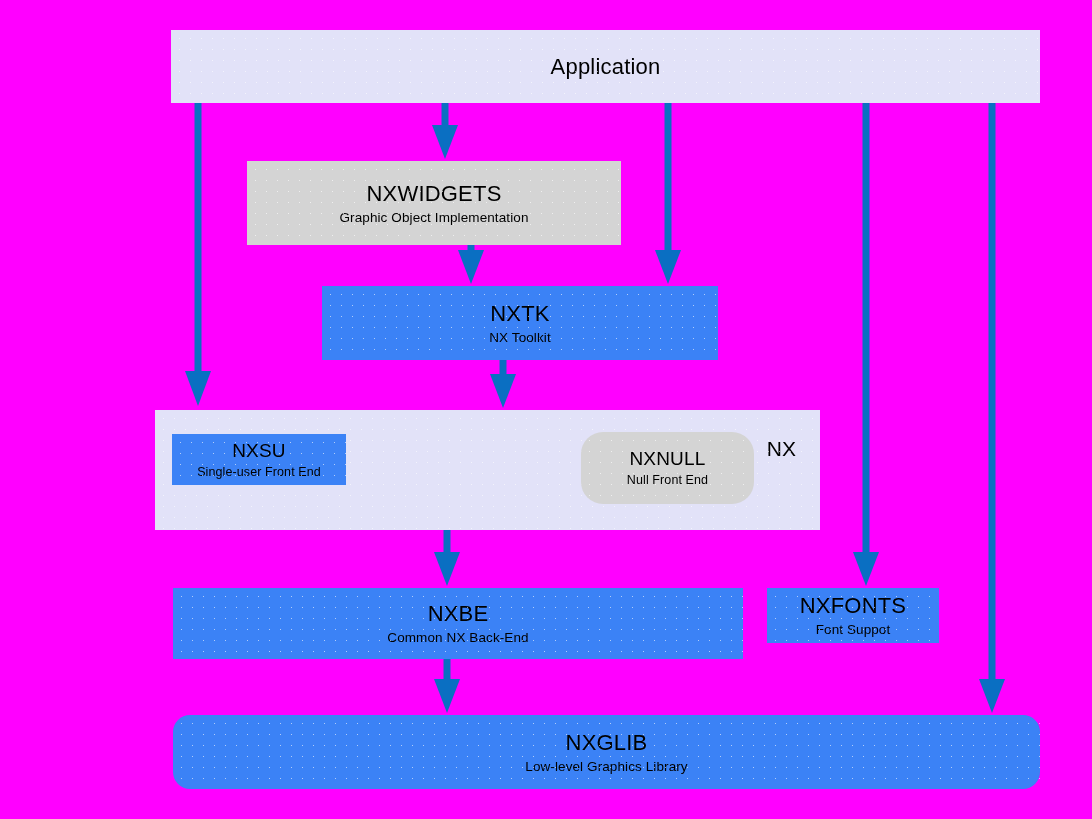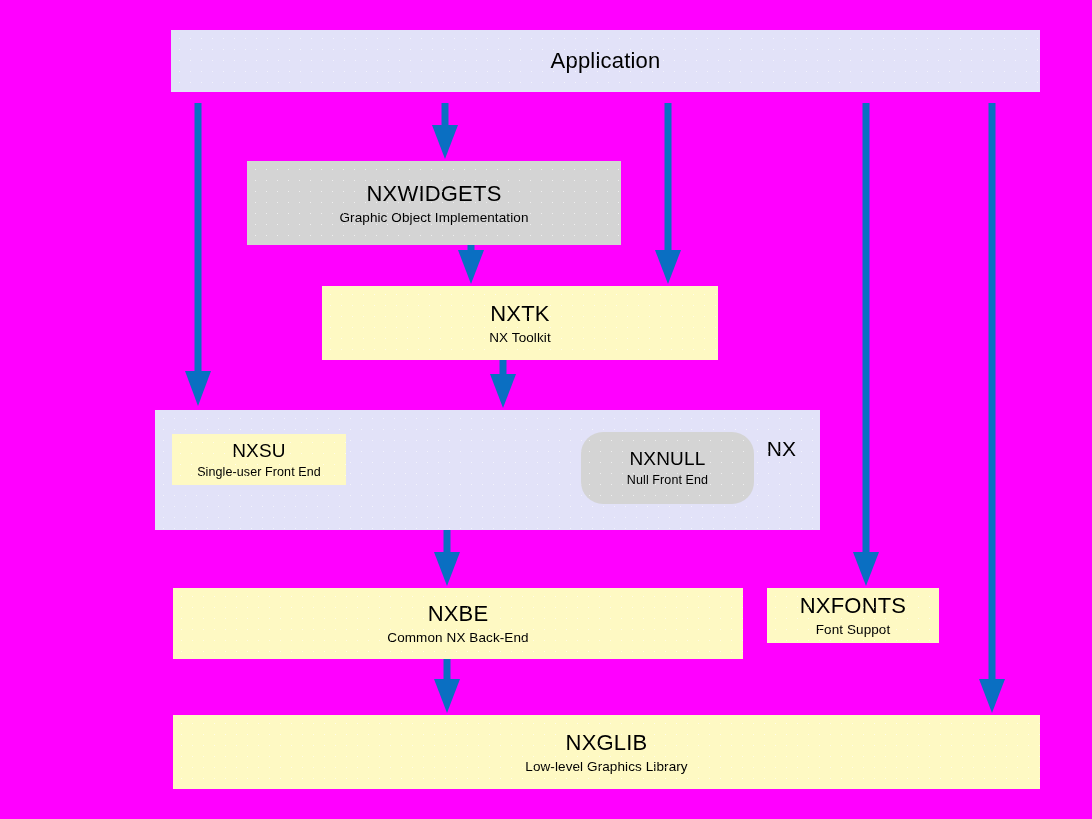--- a/index.html
+++ b/index.html
@@ -35,21 +35,21 @@
   .box .subtitle {
     font-size: 13.5px;
     font-weight: normal;
     margin-top: 4px;
     letter-spacing: 0.1px;
   }
   .box.small .title { font-size: 19px; }
   .box.small .subtitle { font-size: 12.5px; margin-top: 3px; }
 
   .fill-lavender { background-color: #e2e2f8; }
-  .fill-blue     { background-color: #fef9c3; }
+  .fill-blue     { background-color: #3b82f6; }
   .fill-gray     { background-color: #d4d4d4; }
 
   
   .tex::after {
     content: "";
     position: absolute;
     inset: 0;
     pointer-events: none;
     background-image: radial-gradient(rgba(255,255,255,0.85) 0.6px, transparent 0.7px);
     background-size: 11px 11px;
@@ -135,21 +135,21 @@
     </svg>
   </div>
 
   <div class="arrow" style="left:431px; top:659px; width:32px; height:56px;">
     <svg width="32" height="56" viewBox="0 0 32 56">
       <line x1="16" y1="0" x2="16" y2="26" stroke="#0a6fc2" stroke-width="7"></line>
       <polygon points="16,54 3,20 29,20" fill="#0a6fc2"></polygon>
     </svg>
   </div>
 
-  <div class="box tex fill-lavender" style="left:171px; top:30px; width:869px; height:62px;">
+  <div class="box tex fill-lavender" style="left:171px; top:30px; width:869px; height:73px;">
     <div class="title app-title">Application</div>
   </div>
 
   <div class="box tex fill-gray" style="left:247px; top:161px; width:374px; height:84px;">
     <div class="title">NXWIDGETS</div>
     <div class="subtitle">Graphic Object Implementation</div>
   </div>
 
   <div class="box tex fill-blue" style="left:322px; top:286px; width:396px; height:74px;">
     <div class="title">NXTK</div>
@@ -174,18 +174,18 @@
   <div class="box tex fill-blue" style="left:173px; top:588px; width:570px; height:71px;">
     <div class="title">NXBE</div>
     <div class="subtitle">Common NX Back-End</div>
   </div>
 
   <div class="box tex fill-blue" style="left:767px; top:588px; width:172px; height:55px;">
     <div class="title">NXFONTS</div>
     <div class="subtitle">Font Suppot</div>
   </div>
 
-  <div class="box tex fill-blue" style="left:173px; top:715px; width:867px; height:74px;">
+  <div class="box tex fill-blue" style="left:173px; top:715px; width:867px; height:74px;border-radius:17px;">
     <div class="title">NXGLIB</div>
     <div class="subtitle">Low-level Graphics Library</div>
   </div>
 
 </div>
 
 </body></html>

